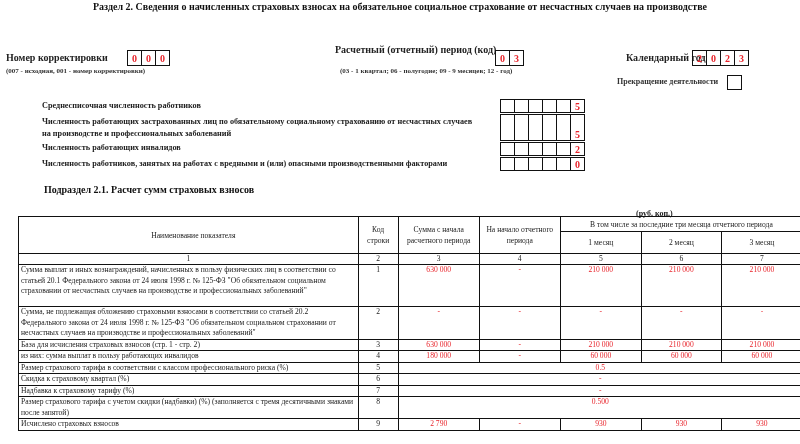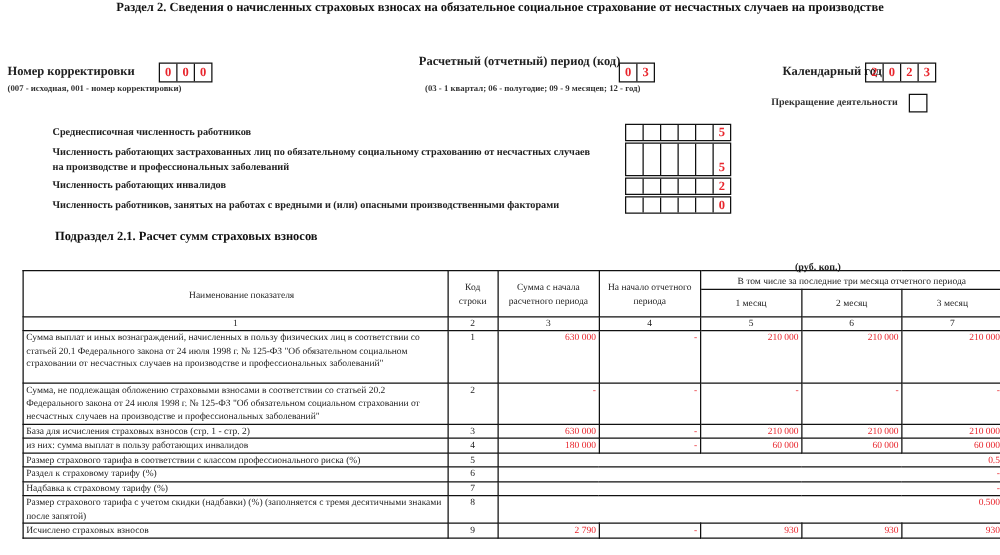--- a/index.html
+++ b/index.html
@@ -20,21 +20,21 @@
                 align-items:flex-end; justify-content:center; font-size:10px; color:#e8242b; line-height:11px; }
   .cells span:first-child { border-left:none; }
   .subtitle { left:44px; top:184px; font-weight:bold; font-size:10px; color:#111; }
   .unit { left:636px; top:209px; font-size:8px; color:#222; }
   table.t { position:absolute; left:18px; top:216px; border-collapse:collapse; table-layout:fixed;
             width:785px; font-size:7.6px; }
   table.t td, table.t th { border:1.5px solid #111; padding:0 2px; vertical-align:top; font-weight:normal; }
   table.t th { vertical-align:middle; text-align:center; line-height:11px; }
   table.t td.c { text-align:center; }
   table.t td.l { text-align:left; line-height:10.5px; }
-  table.t td.v { text-align:right; color:#e8242b; }
+  table.t td.v { text-align:center; color:#e8242b; }
   table.t tr.num td { text-align:center; height:10px; line-height:10px; }
 </style>
 </head>
 <body>
 
 <div class="abs title">
   <div>Раздел 2. Сведения о начисленных страховых взносах на обязательное социальное страхование от несчастных случаев на производстве</div>
 </div>
 
 <div class="abs lbl" style="left:6px; top:52px;">Номер корректировки</div>
@@ -177,21 +177,21 @@
     <td class="v">60 000</td>
   </tr>
 
   <tr style="height:10px;">
     <td class="l">Размер страхового тарифа в соответствии с классом профессионального риска (%)</td>
     <td class="c">5</td>
     <td class="v" colspan="5">0.5</td>
   </tr>
 
   <tr style="height:10px;">
-    <td class="l">Раздел к страховому тарифу (%)</td>
+    <td class="l">Скидка к страховому квартал (%)</td>
     <td class="c">6</td>
     <td class="v" colspan="5">-</td>
   </tr>
 
   <tr style="height:10px;">
     <td class="l">Надбавка к страховому тарифу (%)</td>
     <td class="c">7</td>
     <td class="v" colspan="5">-</td>
   </tr>
 

